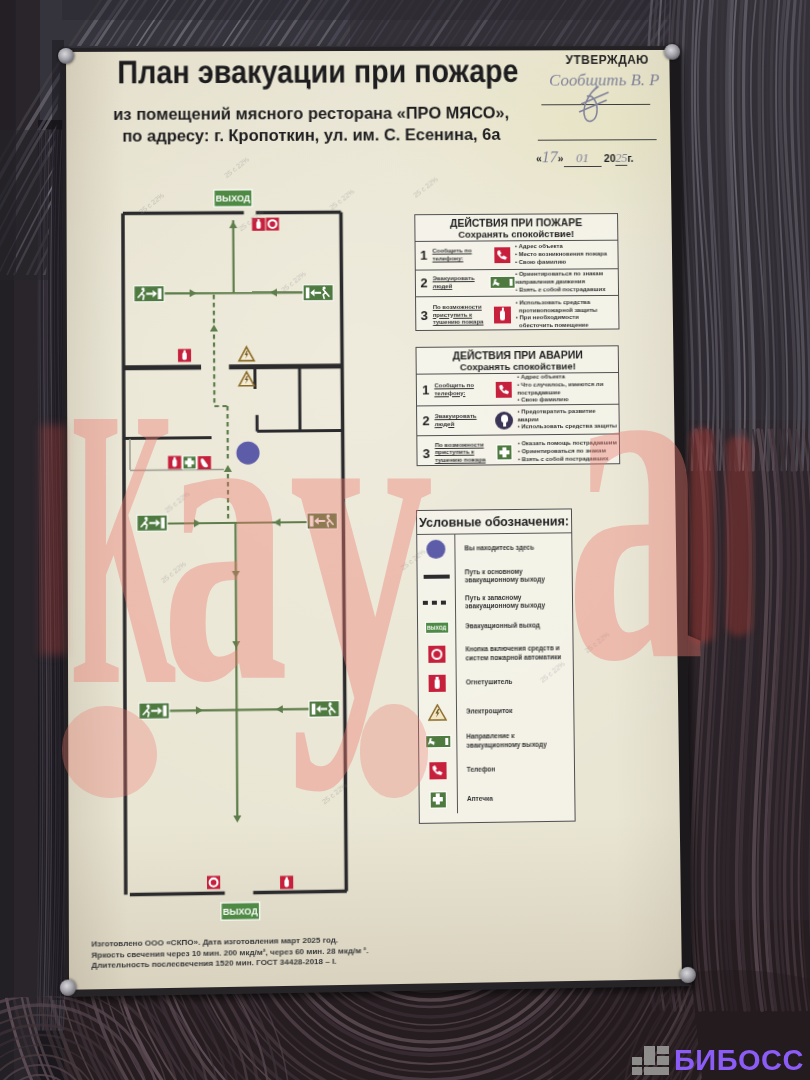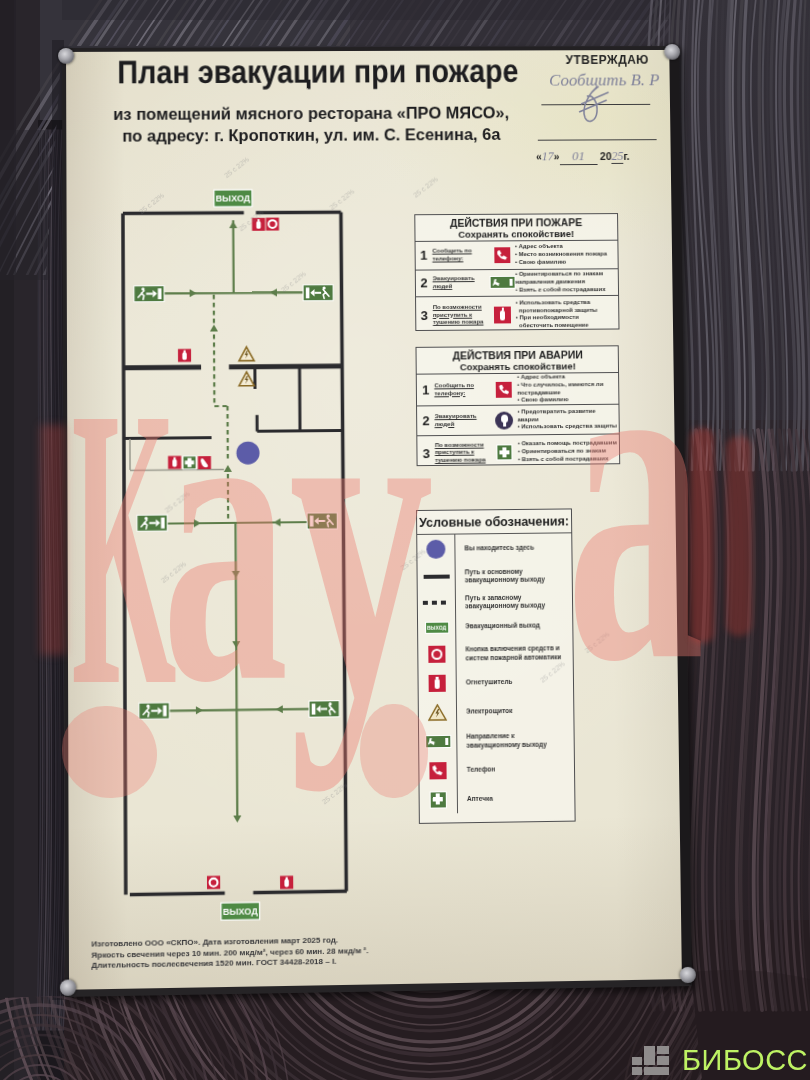--- a/index.html
+++ b/index.html
@@ -351,21 +351,21 @@
 <div style="position:absolute;left:55px;top:6px;font-weight:bold;font-size:33px;color:#1d1d1f;white-space:nowrap;transform-origin:0 0;transform:scaleX(0.872)">План эвакуации при пожаре</div>
 <div style="position:absolute;left:42px;top:56px;width:414px;text-align:center;font-weight:bold;font-size:16.5px;color:#1d1d1f;line-height:22px">из помещений мясного ресторана «ПРО МЯСО»,<br>по адресу: г. Кропоткин, ул. им. С. Есенина, 6а</div>
 <div style="position:absolute;left:480px;top:7px;width:130px;height:120px">
 <div style="position:absolute;left:25px;top:0;font-weight:bold;font-size:12px;color:#222;letter-spacing:.5px">УТВЕРЖДАЮ</div>
 <div class="hw" style="position:absolute;left:8px;top:18px;font-size:17px">Сообщить В. Р</div>
 <div style="position:absolute;left:0px;top:52px;width:110px;border-top:1.3px solid #3a3a3c"></div>
 <svg style="position:absolute;left:28px;top:30px" width="50" height="46" viewBox="0 0 50 46">
         <path d="M 30 4 C 20 10 12 26 16 36 C 19 42 27 40 28 30 C 29 20 24 12 18 14 M 12 22 L 40 10 M 10 30 L 38 18" stroke="#80829a" stroke-width="1.6" fill="none"></path>
       </svg>
 <div style="position:absolute;left:-4px;top:88px;width:120px;border-top:1.3px solid #3a3a3c"></div>
-<div style="position:absolute;left:-6px;top:97px;font-size:10.5px;font-weight:bold;color:#222;white-space:nowrap">«<span class="hw" style="font-size:12px">17</span>»<span class="hw" style="display:inline-block;width:38px;border-bottom:1.1px solid #3a3a3c;text-align:center;font-size:13px">01</span>&nbsp;20<span class="hw" style="border-bottom:1.1px solid #3a3a3c;font-size:12px">25</span>г.</div>
+<div style="position:absolute;left:-6px;top:97px;font-size:10.5px;font-weight:bold;color:#222;white-space:nowrap">«<span class="hw" style="font-size:16px">17</span>»<span class="hw" style="display:inline-block;width:38px;border-bottom:1.1px solid #3a3a3c;text-align:center;font-size:13px">01</span>&nbsp;20<span class="hw" style="border-bottom:1.1px solid #3a3a3c;font-size:12px">25</span>г.</div>
 </div>
 <svg width="620" height="946" viewBox="0 0 620 946" style="position:absolute;left:0;top:0">
       <line x1="60" y1="167.5" x2="180.5" y2="167.5" stroke="#2b2b2e" stroke-width="3.5"></line>
       <line x1="192.5" y1="167.5" x2="277.5" y2="167.5" stroke="#2b2b2e" stroke-width="3.5"></line>
       <line x1="60" y1="167.5" x2="60" y2="846.5" stroke="#2b2b2e" stroke-width="3.5"></line>
       <line x1="277.5" y1="167.5" x2="277.5" y2="846.5" stroke="#2b2b2e" stroke-width="3.5"></line>
       <line x1="64" y1="846.5" x2="157.5" y2="846.5" stroke="#2b2b2e" stroke-width="3.5"></line>
       <line x1="185.5" y1="846.5" x2="278" y2="846.5" stroke="#2b2b2e" stroke-width="3.5"></line>
       <line x1="60" y1="322.8" x2="137" y2="322.8" stroke="#2b2b2e" stroke-width="5"></line>
       <line x1="164.7" y1="322.8" x2="277.5" y2="322.8" stroke="#2b2b2e" stroke-width="5"></line>
@@ -677,13 +677,13 @@
   </div>
 <div style="position:absolute;left:632px;top:1046px;z-index:60;display:flex;align-items:flex-start">
 <div style="position:relative;width:37px;height:29px">
 <div style="position:absolute;background:#8f8c8c;left:0;top:11px;width:10px;height:8px"></div>
 <div style="position:absolute;background:#8f8c8c;left:0;top:21px;width:10px;height:8px"></div>
 <div style="position:absolute;background:#8f8c8c;left:12px;top:0;width:11px;height:19px"></div>
 <div style="position:absolute;background:#8f8c8c;left:12px;top:21px;width:25px;height:8px"></div>
 <div style="position:absolute;background:#8f8c8c;left:25px;top:0;width:12px;height:8px"></div>
 <div style="position:absolute;background:#8f8c8c;left:25px;top:10px;width:12px;height:9px"></div>
 </div>
-<div style="color:#bef264;font-family:'Liberation Sans',sans-serif;font-weight:normal;font-size:29px;letter-spacing:.5px;margin-left:13px;line-height:29px">БИБОСС</div>
+<div style="color:#8b5cf6;font-family:'Liberation Sans',sans-serif;font-weight:bold;font-size:29px;letter-spacing:.5px;margin-left:5px;line-height:29px">БИБОСС</div>
 </div>
 </body></html>

